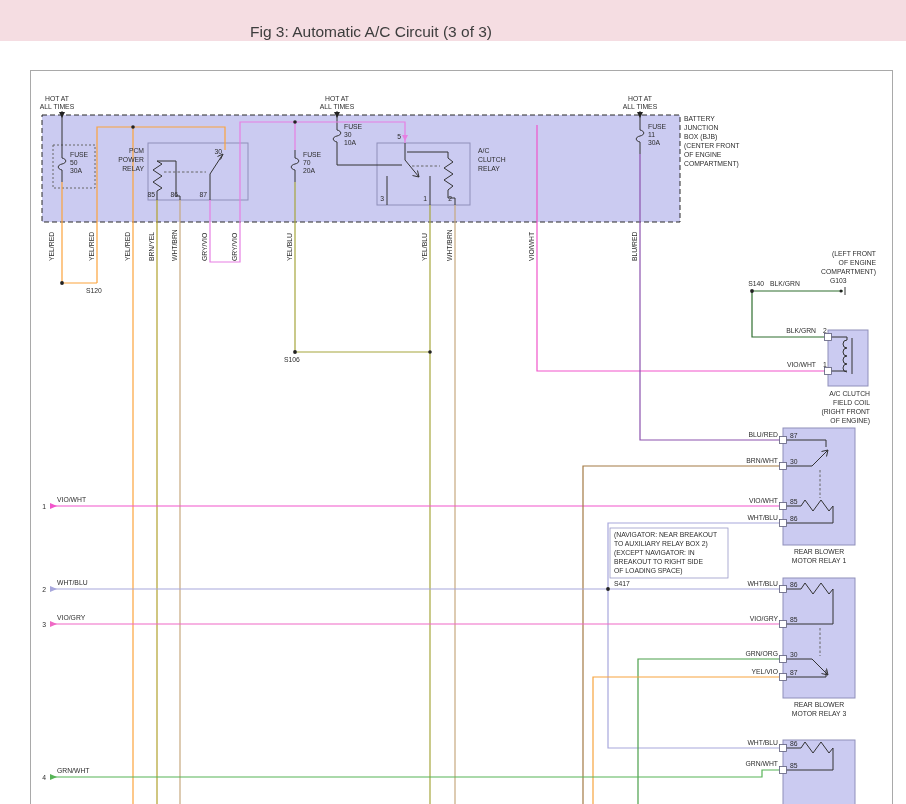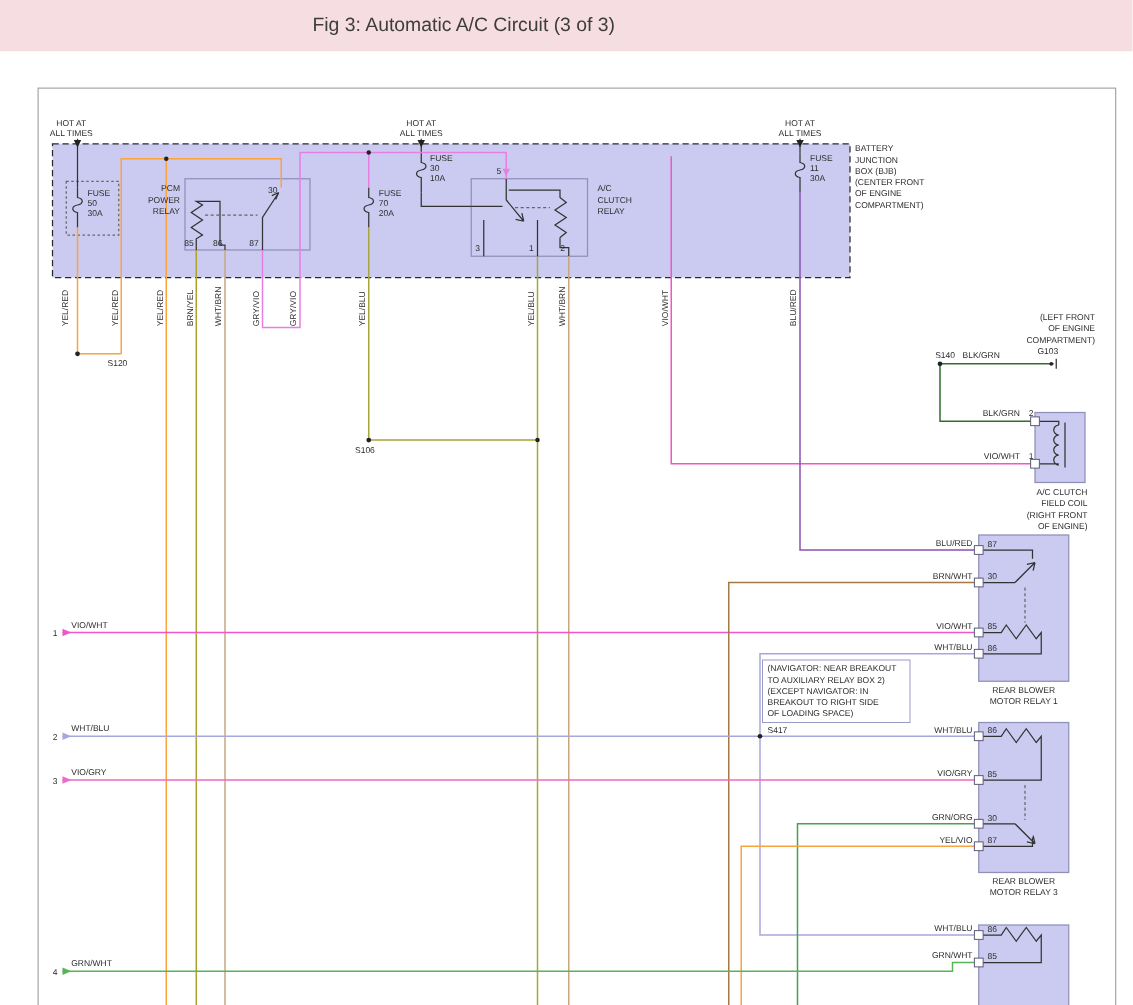--- a/index.html
+++ b/index.html
@@ -6,21 +6,21 @@
   body{width:906px;height:804px;position:relative;background:#ffffff;
        font-family:"Liberation Sans",sans-serif;overflow:hidden;}
   .titlebar{position:absolute;top:0;left:0;width:906px;height:41px;display:flex;align-items:center;}
   .titlebar .inner{width:742px;text-align:center;font-size:15.5px;color:#3d3d3d;}
   svg{position:absolute;top:0;left:0;}
   svg text{font-family:"Liberation Sans",sans-serif;font-size:6.8px;fill:#2c2c2c;}
 </style>
 </head>
 <body>
 
-<div class="titlebar" style="background: rgb(245, 221, 226);">
+<div class="titlebar" style="background: rgb(245, 221, 226); align-items: flex-end;">
   <div class="inner">Fig 3: Automatic A/C Circuit (3 of 3)</div>
 </div>
 
 <svg width="906" height="804" viewBox="0 0 906 804">
 
   <rect x="30.5" y="70.5" width="862" height="744" fill="#ffffff" stroke="#a9a9a9"></rect>
 
   <g>
     <rect x="42" y="115" width="638" height="107" stroke="#2a2a2a" stroke-dasharray="5 3" fill="#cbcbf1"></rect>
     <rect x="53" y="145" width="42" height="43" fill="none" stroke="#666666" stroke-dasharray="2 2"></rect>

